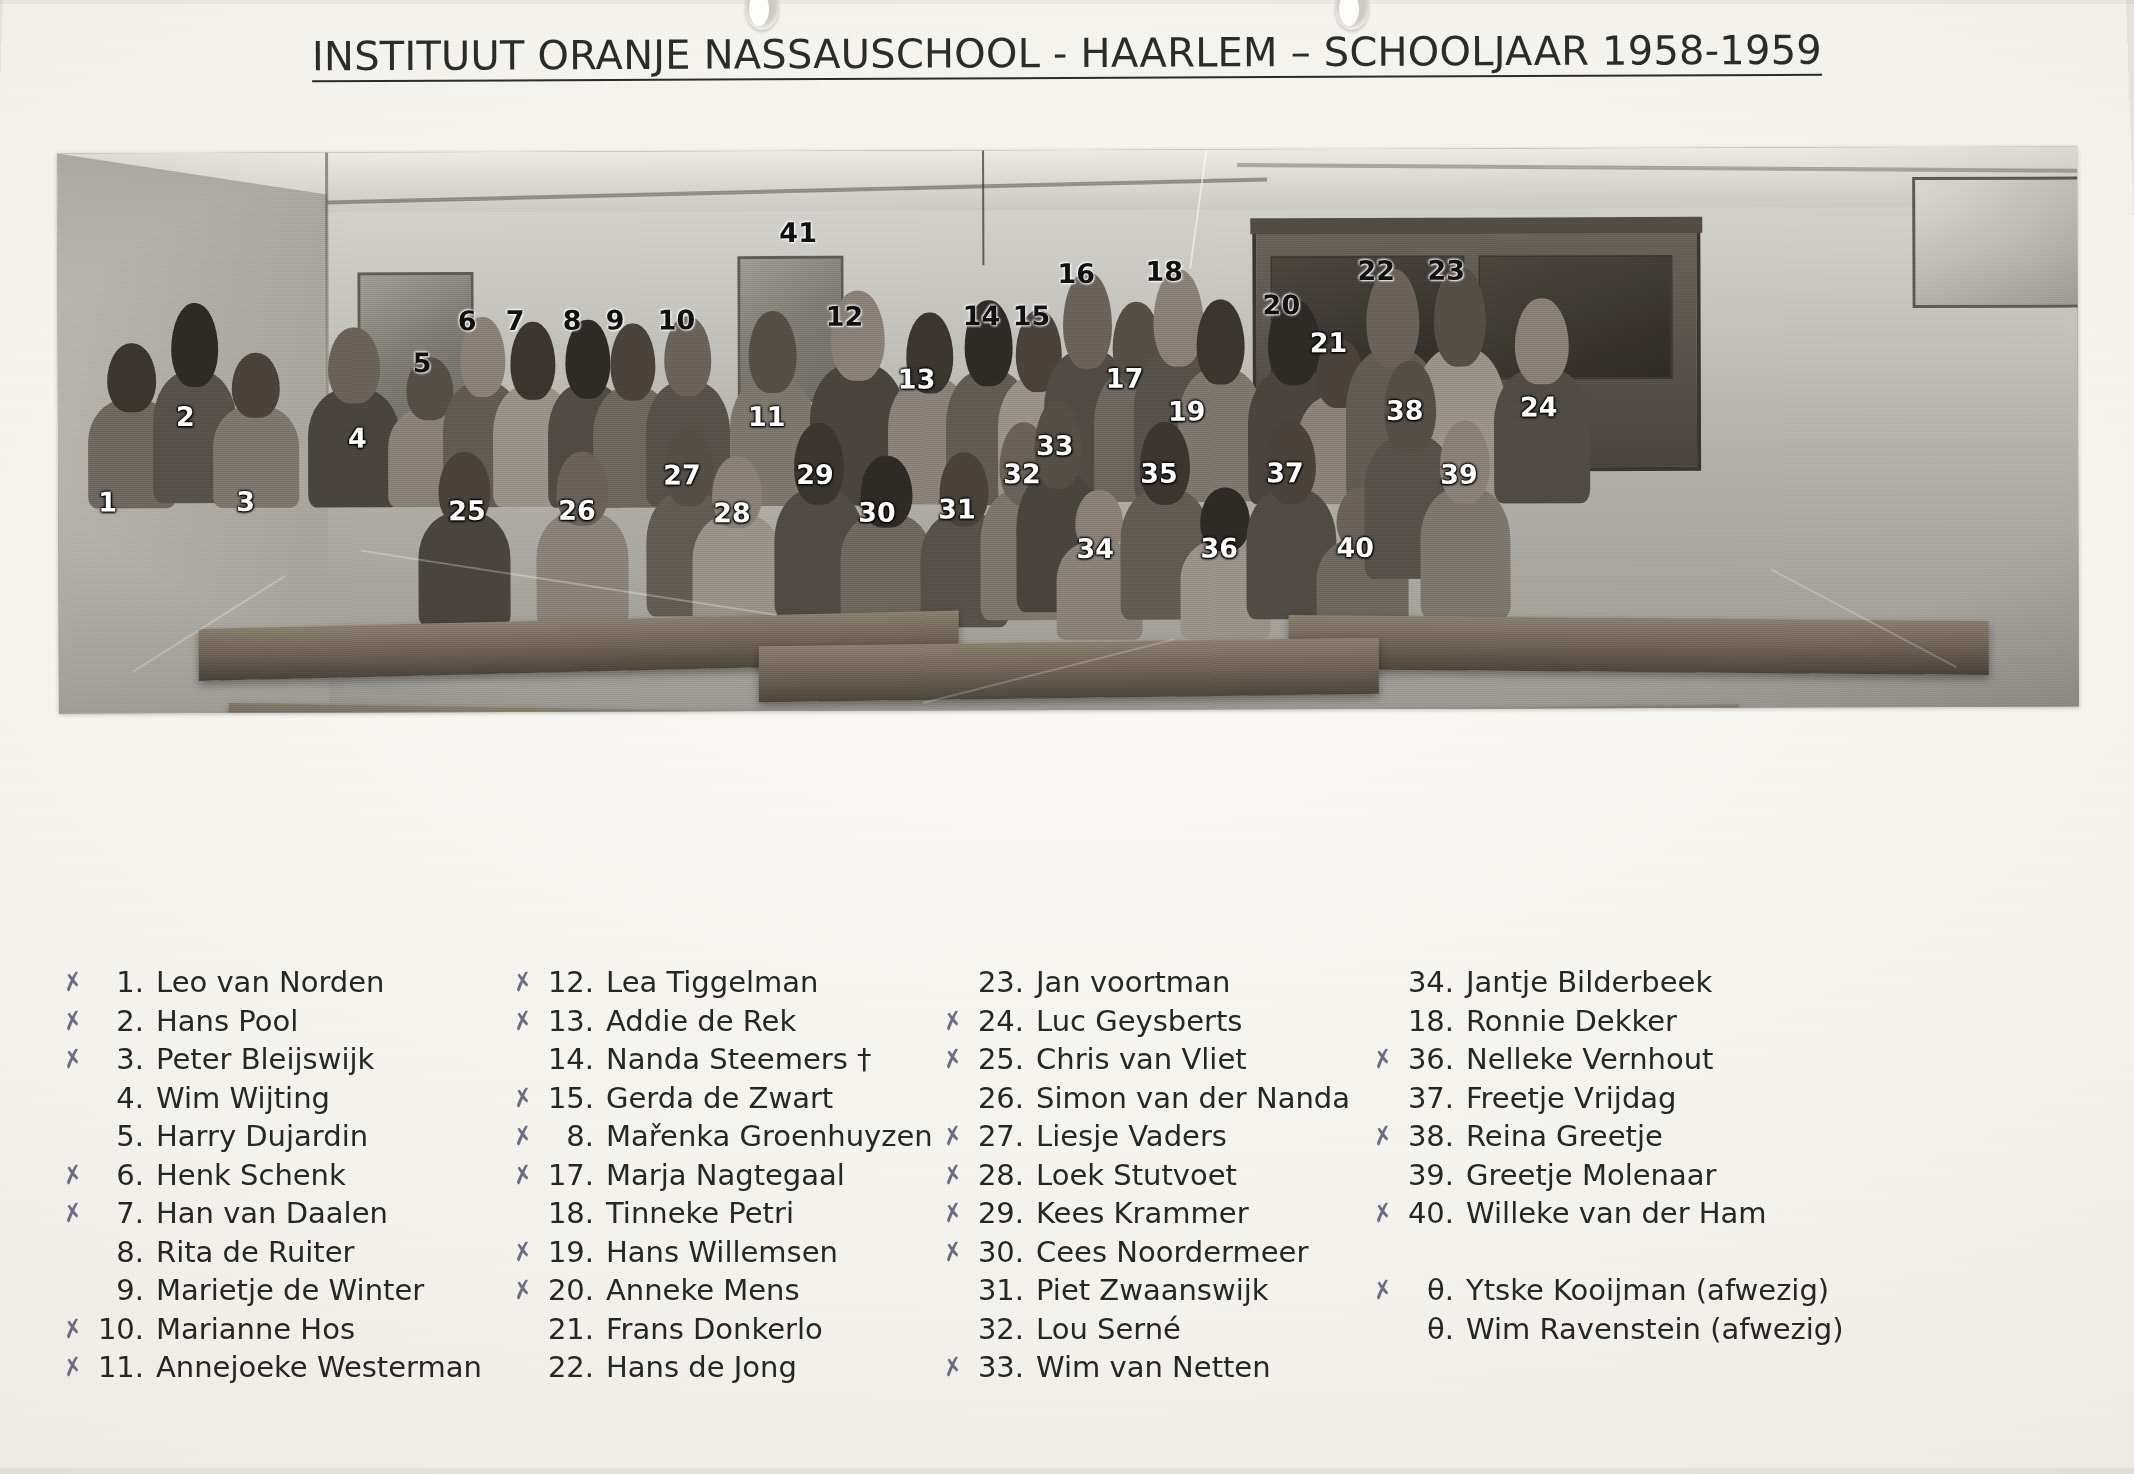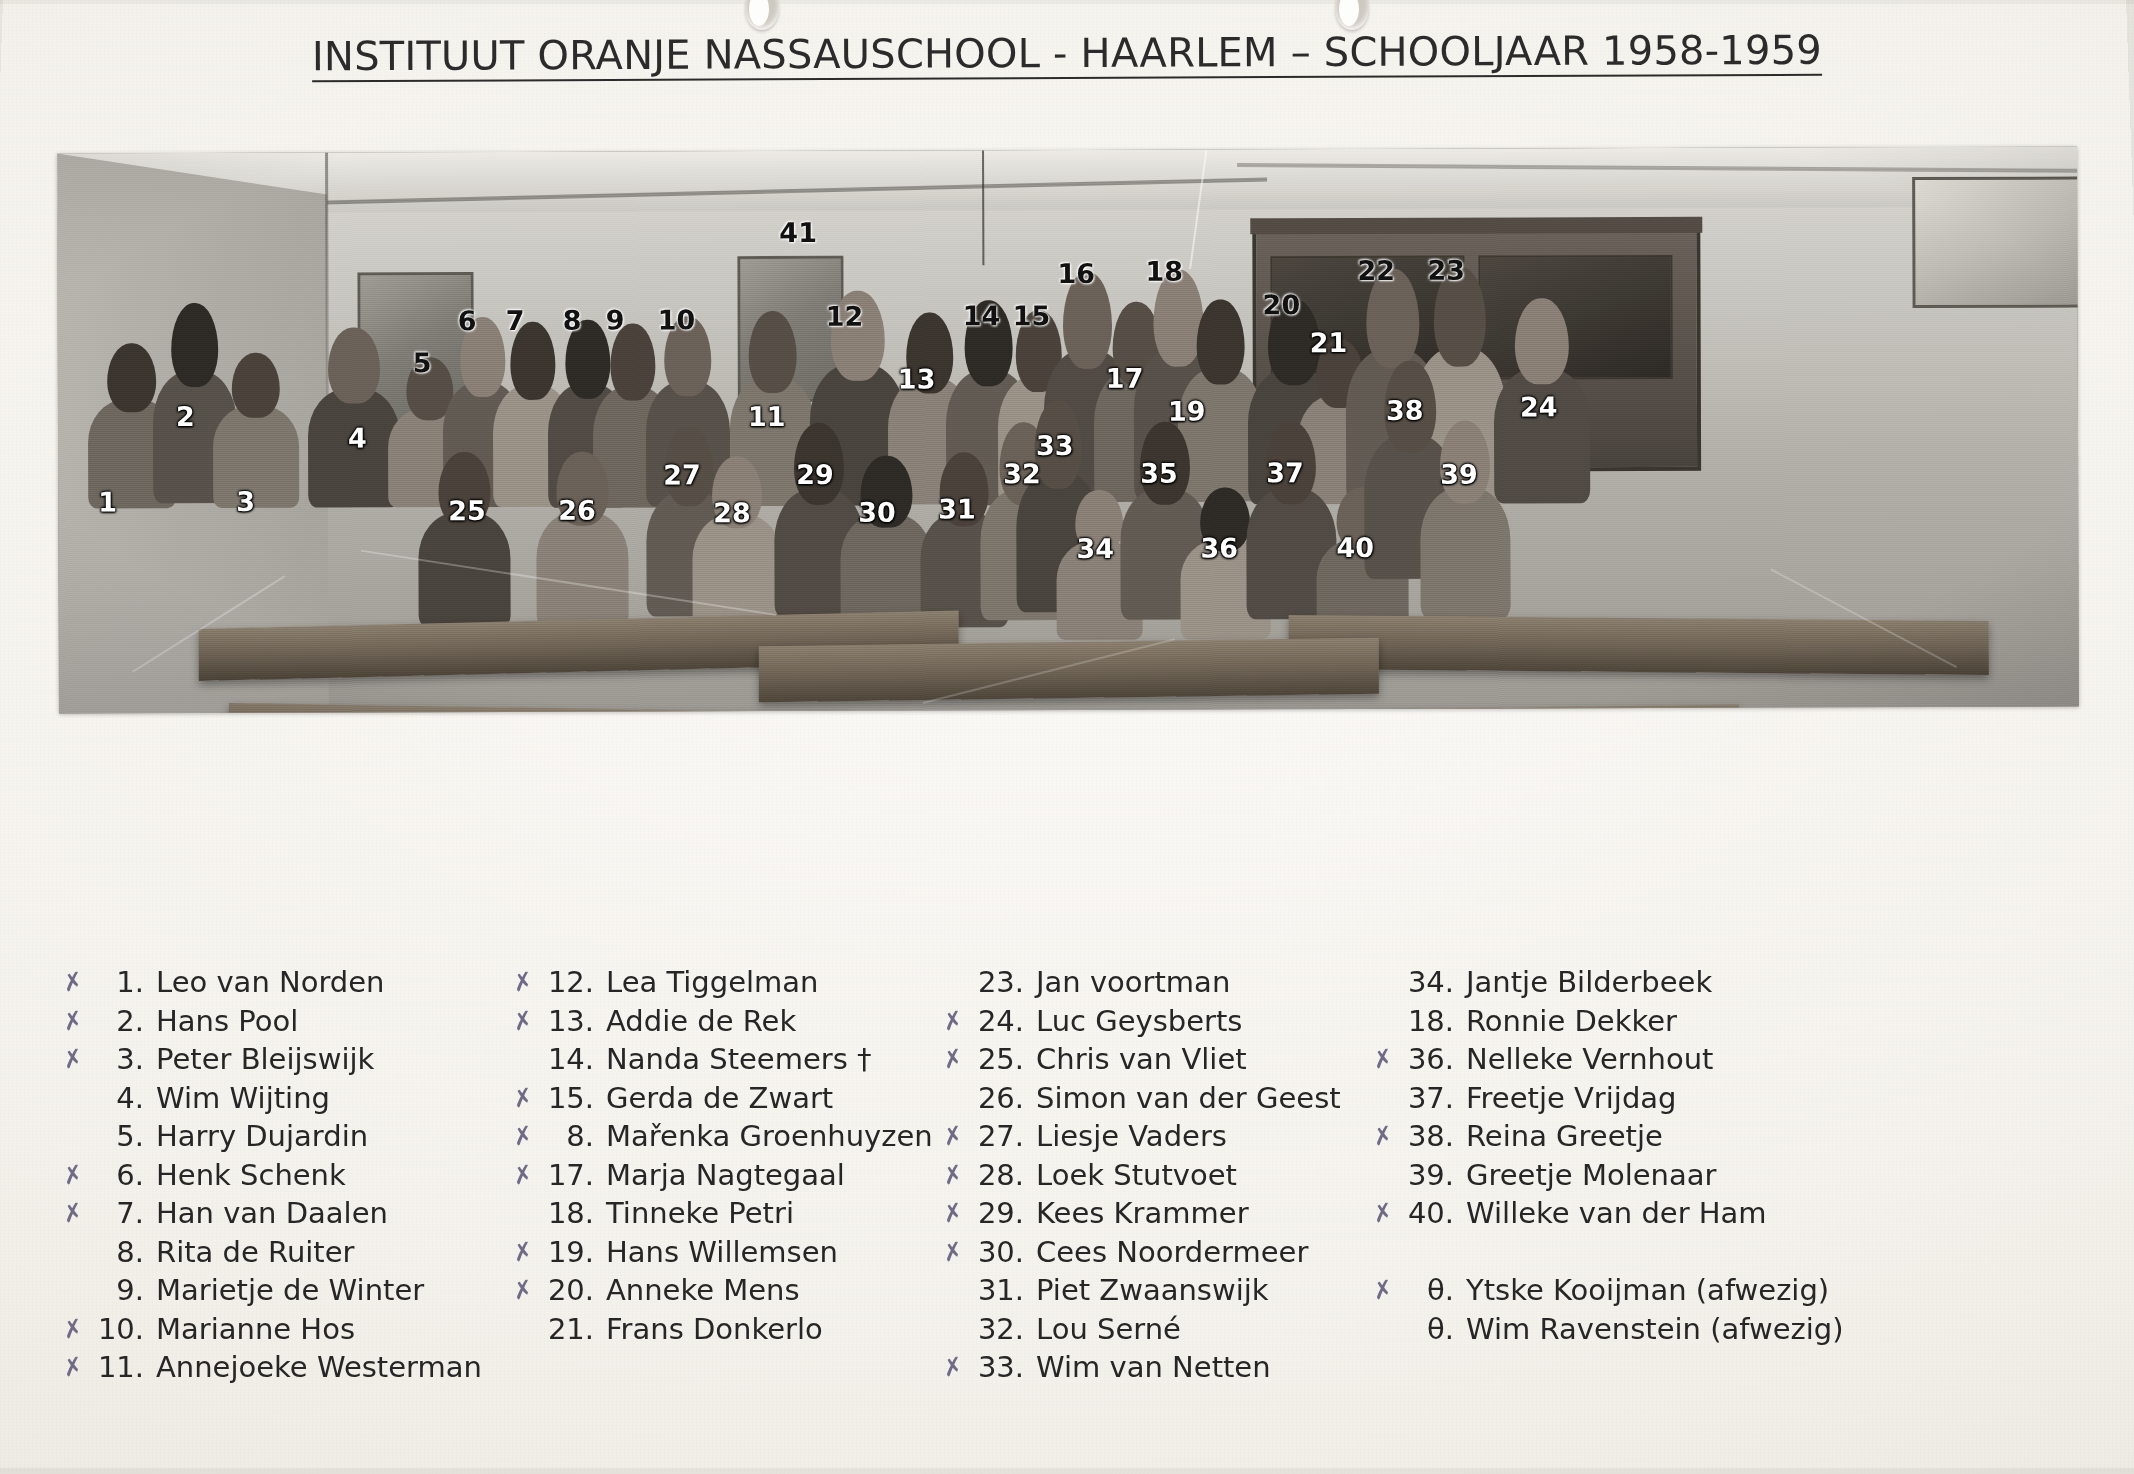--- a/index.html
+++ b/index.html
@@ -564,41 +564,46 @@
         <div class="name-row">
           <span class="check">✗</span>
           <span class="idx">20.</span>
           <span class="nm">Anneke Mens</span>
         </div>
         <div class="name-row">
           <span class="check empty">✗</span>
           <span class="idx">21.</span>
           <span class="nm">Frans Donkerlo</span>
         </div>
+        <div class="name-row">
+          <span class="check empty">✗</span>
+          <span class="idx">22.</span>
+          <span class="nm">Hans de Jong</span>
+        </div>
       </div>
     <div class="name-col" id="name-col-3">
         <div class="name-row">
           <span class="check empty">✗</span>
           <span class="idx">23.</span>
           <span class="nm">Jan voortman</span>
         </div>
         <div class="name-row">
           <span class="check">✗</span>
           <span class="idx">24.</span>
           <span class="nm">Luc Geysberts</span>
         </div>
         <div class="name-row">
           <span class="check">✗</span>
           <span class="idx">25.</span>
           <span class="nm">Chris van Vliet</span>
         </div>
         <div class="name-row">
           <span class="check empty">✗</span>
           <span class="idx">26.</span>
-          <span class="nm">Simon van der Geest</span>
+          <span class="nm">Simon van der Nanda</span>
         </div>
         <div class="name-row">
           <span class="check">✗</span>
           <span class="idx">27.</span>
           <span class="nm">Liesje Vaders</span>
         </div>
         <div class="name-row">
           <span class="check">✗</span>
           <span class="idx">28.</span>
           <span class="nm">Loek Stutvoet</span>

